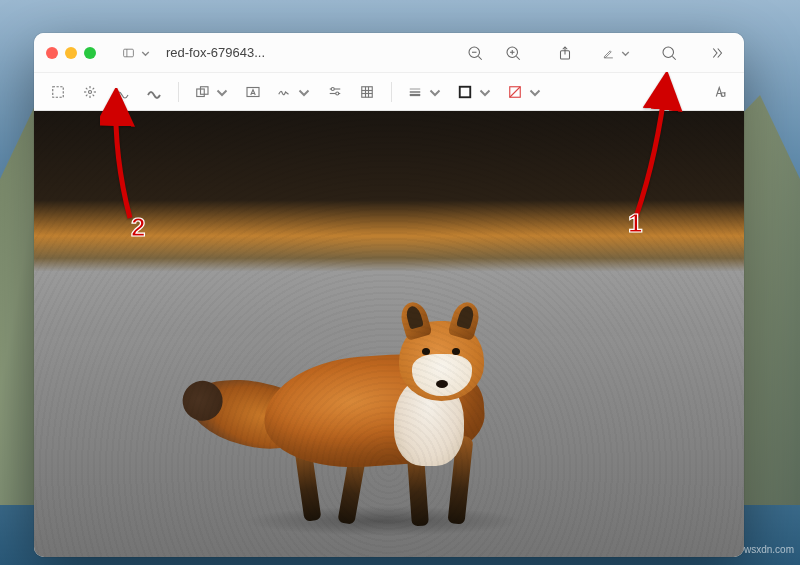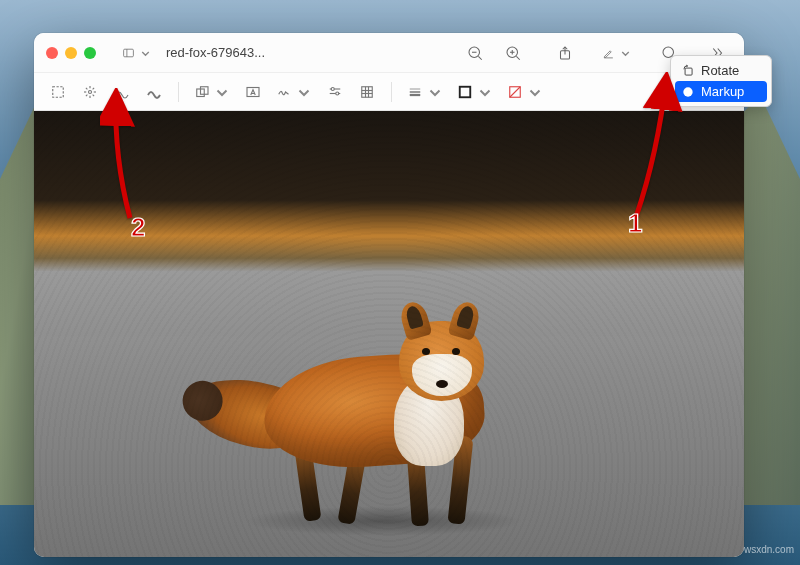--- a/index.html
+++ b/index.html
@@ -234,37 +234,20 @@
         </svg>
     </div>
     <div class="tbtn" style="margin-left:10px">
       <svg viewBox="0 0 24 24">
           <polyline points="7,6 12,12 7,18"></polyline>
           <polyline points="13,6 18,12 13,18"></polyline>
         </svg>
     </div>
   </div>
 
-  <div class="popover">
-    <div class="popover-item">
-      <svg viewBox="0 0 24 24">
-          <rect x="7" y="7" width="12" height="12" rx="1.5"></rect>
-          <path d="M5 9 A6 6 0 0 1 11 3"></path>
-          <polyline points="9,2 11,3 10,5"></polyline>
-        </svg>
-      <span>Rotate</span>
-    </div>
-    <div class="popover-item selected">
-      <svg viewBox="0 0 24 24">
-          <circle cx="12" cy="12" r="8" fill="currentColor" stroke="none"></circle>
-          <path d="M8 15 L10 9 L12 15 M8.7 13 L11.3 13" stroke="#fff" fill="none" stroke-width="1.3"></path>
-        </svg>
-      <span>Markup</span>
-    </div>
-  </div>
 
   <div class="markuptb">
     <div class="mbtn">
       <svg viewBox="0 0 24 24">
           <rect x="5" y="5" width="14" height="14" stroke-dasharray="3 2"></rect>
         </svg>
     </div>
     <div class="mbtn">
       <svg viewBox="0 0 24 24">
           <circle cx="12" cy="12" r="2"></circle>

